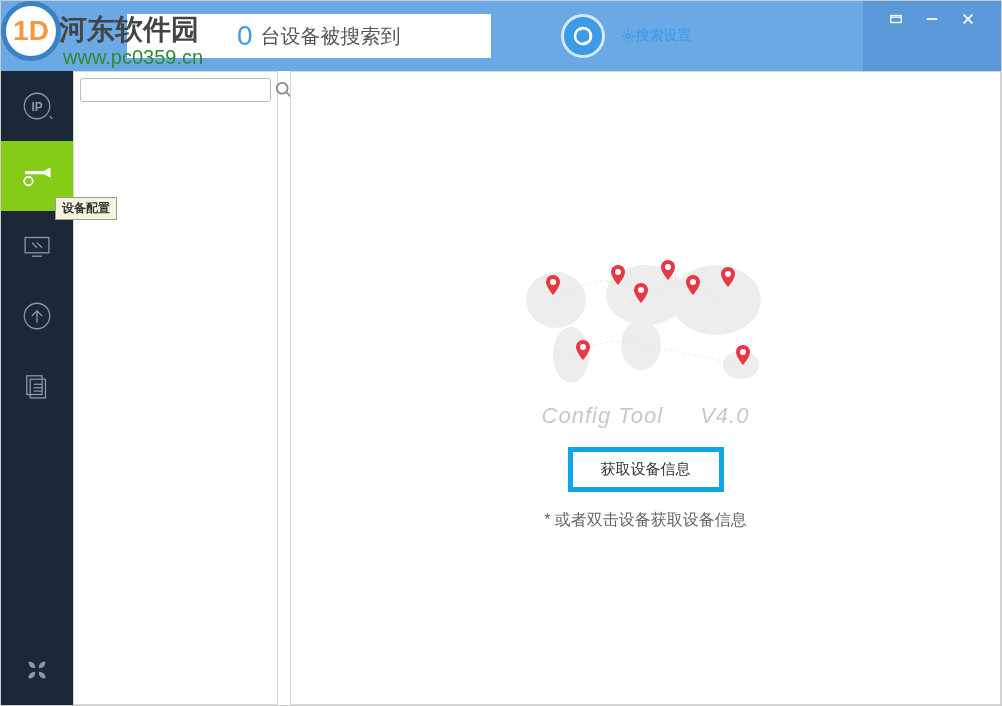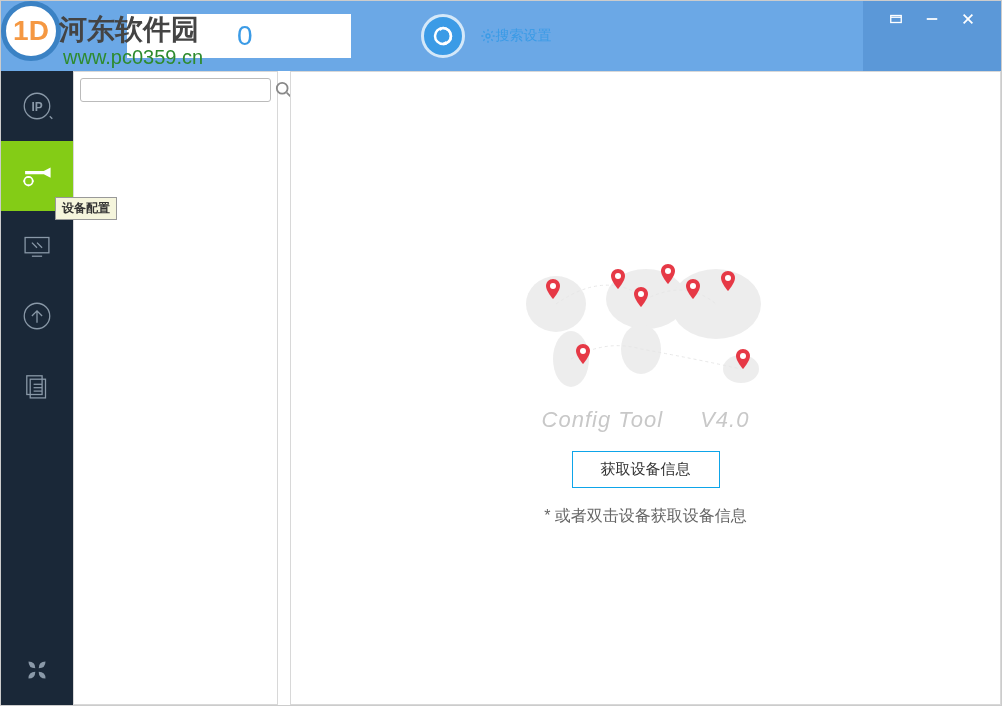--- a/index.html
+++ b/index.html
@@ -38,38 +38,39 @@
 .search-input { flex: 1; height: 24px; border: 1px solid #bbb; border-radius: 3px; padding: 0 6px; }
 .search-icon-btn { width: 22px; height: 22px; display: flex; align-items: center; justify-content: center; cursor: pointer; }
 
 .right-panel { flex: 1; border: 1px solid #d8d8d8; background: #fff; display: flex; flex-direction: column; align-items: center; justify-content: center; }
 .world-map { width: 280px; height: 150px; position: relative; margin-bottom: 8px; }
 .map-layer { position: absolute; width: 100%; height: 100%; opacity: 0.35; }
 .pin { position: absolute; width: 14px; height: 20px; }
 .pin svg { width: 100%; height: 100%; }
 .app-brand { font-size: 22px; font-style: italic; color: #c8c8c8; margin-bottom: 18px; letter-spacing: 1px; }
 .app-brand .ver { margin-left: 30px; }
-.get-info-btn { padding: 8px 28px; border: 1px solid #0ea5e9; background: #fff; color: #333; font-size: 15px; margin-bottom: 18px; cursor: pointer; }
+.get-info-btn { padding: 8px 28px; border: 5px solid #0ea5e9; background: #fff; color: #333; font-size: 15px; margin-bottom: 18px; cursor: pointer; }
 .hint { font-size: 16px; color: #666; }
 </style>
 </head>
 <body>
 
 <div class="titlebar">
   <div class="logo-watermark">
     <div class="logo-circle">
       <span class="logo-inner">1D</span>
     </div>
     <div class="logo-text">河东软件园</div>
     <div class="logo-url">www.pc0359.cn</div>
   </div>
 
   <div class="header-content">
     <div class="device-count-area">
       <span class="device-count">0</span>
+      <span>台设备被搜索到</span>
     </div>
     <div class="refresh-btn">
       <svg viewBox="0 0 24 24" width="24" height="24">
         <path d="M12 4 A8 8 0 1 1 4 12" stroke="#fff" stroke-width="2.5" fill="none"></path>
         <path d="M4 12 A8 8 0 1 1 12 20" stroke="#fff" stroke-width="2.5" fill="none"></path>
         <path d="M9 3 L12 5 L9 7 Z" fill="#fff"></path>
         <path d="M15 21 L12 19 L15 17 Z" fill="#fff"></path>
       </svg>
     </div>
     <div class="settings-link">

